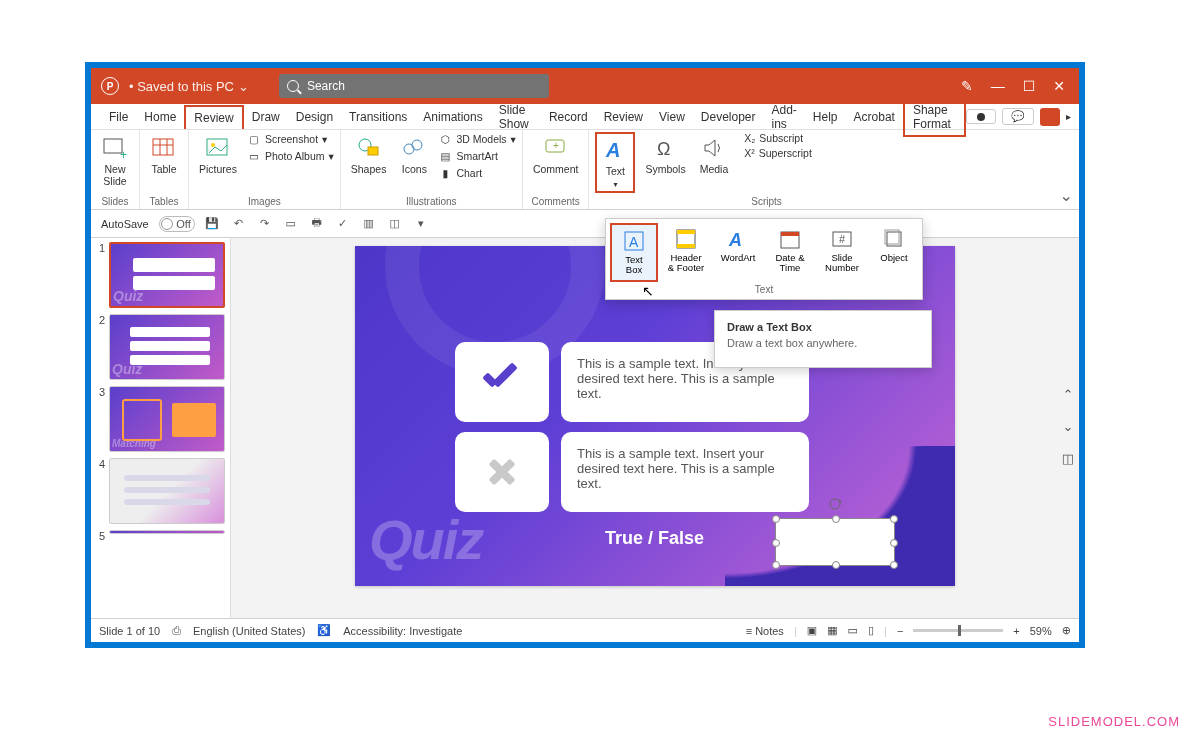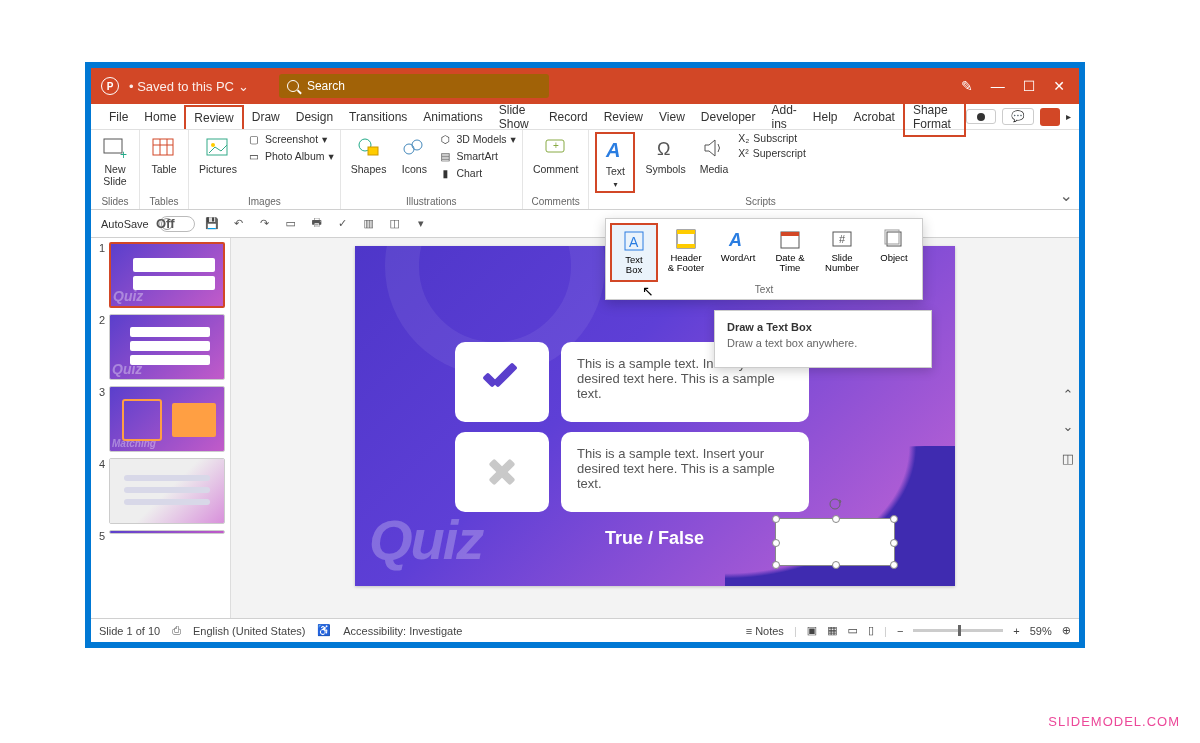--- a/index.html
+++ b/index.html
@@ -4,21 +4,21 @@
 <style>
   * { margin: 0; padding: 0; box-sizing: border-box; font-family: "Segoe UI", Arial, sans-serif; }
   body { background: #fff; width: 1200px; height: 743px; position: relative; }
   .outer-frame { position: absolute; left: 85px; top: 62px; width: 1000px; height: 586px; border: 6px solid #0078d4; background: #fff; display: flex; flex-direction: column; }
   
   .titlebar { height: 36px; background: #d24726; display: flex; align-items: center; color: #fff; font-size: 13px; }
   .titlebar .pp-icon { width: 18px; height: 18px; margin: 0 10px; border: 1.5px solid #fff; border-radius: 50%; display: flex; align-items: center; justify-content: center; font-size: 10px; font-weight: bold; }
   .titlebar .docname { margin-right: 4px; }
   .titlebar .saved { opacity: .9; }
   .titlebar .chev { margin-left: 4px; opacity: .9; }
-  .searchbox { margin-left: 30px; width: 270px; height: 24px; background: #a16207; border-radius: 3px; display: flex; align-items: center; padding: 0 8px; color: #fff; font-size: 12px; }
+  .searchbox { margin-left: 30px; width: 270px; height: 24px; background: #737373; border-radius: 3px; display: flex; align-items: center; padding: 0 8px; color: #fff; font-size: 12px; }
   .searchbox .mag { width: 12px; height: 12px; border: 1.5px solid #fff; border-radius: 50%; position: relative; margin-right: 8px; }
   .searchbox .mag::after { content: ""; position: absolute; width: 5px; height: 1.5px; background: #fff; transform: rotate(45deg); left: 9px; top: 10px; }
   .title-right { margin-left: auto; display: flex; align-items: center; gap: 18px; padding-right: 14px; }
   .title-right .pen, .title-right .min, .title-right .max, .title-right .close { color: #fff; font-size: 14px; cursor: pointer; }
   
   .tabs { height: 26px; display: flex; align-items: center; padding-left: 10px; font-size: 12px; color: #333; border-bottom: 1px solid #e0e0e0; position: relative; }
   .tab { padding: 4px 8px; cursor: pointer; }
   .tab.hl { border: 2px solid #d24726; border-bottom: none; }
   .tab.shape { color: #333; border: 2px solid #d24726; }
   .tab-right { margin-left: auto; display: flex; align-items: center; gap: 6px; padding-right: 8px; }
@@ -36,21 +36,21 @@
   .vbtn .txt { font-size: 10.5px; line-height: 1.1; text-align: center; white-space: nowrap; }
   .vbtn.hl { border: 2px solid #d24726; }
   .hrow { display: flex; flex-direction: column; gap: 3px; justify-content: center; }
   .hrow .hitem { font-size: 10.5px; display: flex; align-items: center; gap: 4px; white-space: nowrap; cursor: pointer; }
   .hitem .sico { width: 14px; height: 14px; display: inline-flex; align-items: center; justify-content: center; }
   .ribbon-collapse { position: absolute; right: 6px; bottom: 4px; color: #666; font-size: 16px; }
   
   .qat { height: 28px; border-bottom: 1px solid #d0d0d0; display: flex; align-items: center; padding: 0 10px; gap: 10px; font-size: 11px; color: #333; }
   .toggle { display: flex; align-items: center; border: 1px solid #bbb; border-radius: 10px; height: 16px; width: 36px; position: relative; }
   .toggle .knob { width: 12px; height: 12px; border: 1px solid #999; border-radius: 50%; background: #fff; margin-left: 1px; }
-  .toggle .lbl { font-size: 13px; position: absolute; right: 19px; color: #555; font-weight: bold; }
+  .toggle .lbl { font-size: 11px; position: absolute; right: 3px; color: #555; }
   .qicon { color: #555; width: 16px; text-align: center; cursor: pointer; }
   
   .main { flex: 1; display: flex; background: #f0f0f0; position: relative; }
   .thumbs { width: 140px; background: #fff; border-right: 1px solid #ddd; overflow: hidden; padding: 4px; }
   .thumb-row { display: flex; gap: 4px; margin-bottom: 6px; }
   .thumb-num { font-size: 11px; color: #444; width: 10px; text-align: right; }
   .thumb { width: 116px; height: 66px; border: 1px solid #ccc; border-radius: 2px; overflow: hidden; position: relative; }
   .thumb.active { border: 2px solid #d24726; }
   .thumb-bg { width: 100%; height: 100%; background: linear-gradient(135deg, #5a3fcc 0%, #c25bc9 100%); position: relative; }
   .thumb .qz { position: absolute; left: 2px; bottom: 2px; color: rgba(255,255,255,.35); font-weight: 900; font-size: 14px; font-style: italic; }
@@ -286,21 +286,21 @@
         </div>
         <div class="vbtn">
           <div class="ico">
               <svg width="26" height="26">
                 <path d="M4 10 h4 l6-5 v16 l-6-5 h-4 z" fill="none" stroke="#555"></path>
                 <path d="M17 9 q3 4 0 8" fill="none" stroke="#555"></path>
               </svg>
             </div>
           <div class="txt">Media</div>
         </div>
-        <div class="hrow" style="">
+        <div class="hrow" style="margin-left:6px">
           <div class="hitem">
               <span>X₂</span>
               <span>Subscript</span>
             </div>
           <div class="hitem">
               <span>X²</span>
               <span>Superscript</span>
             </div>
         </div>
       </div>

